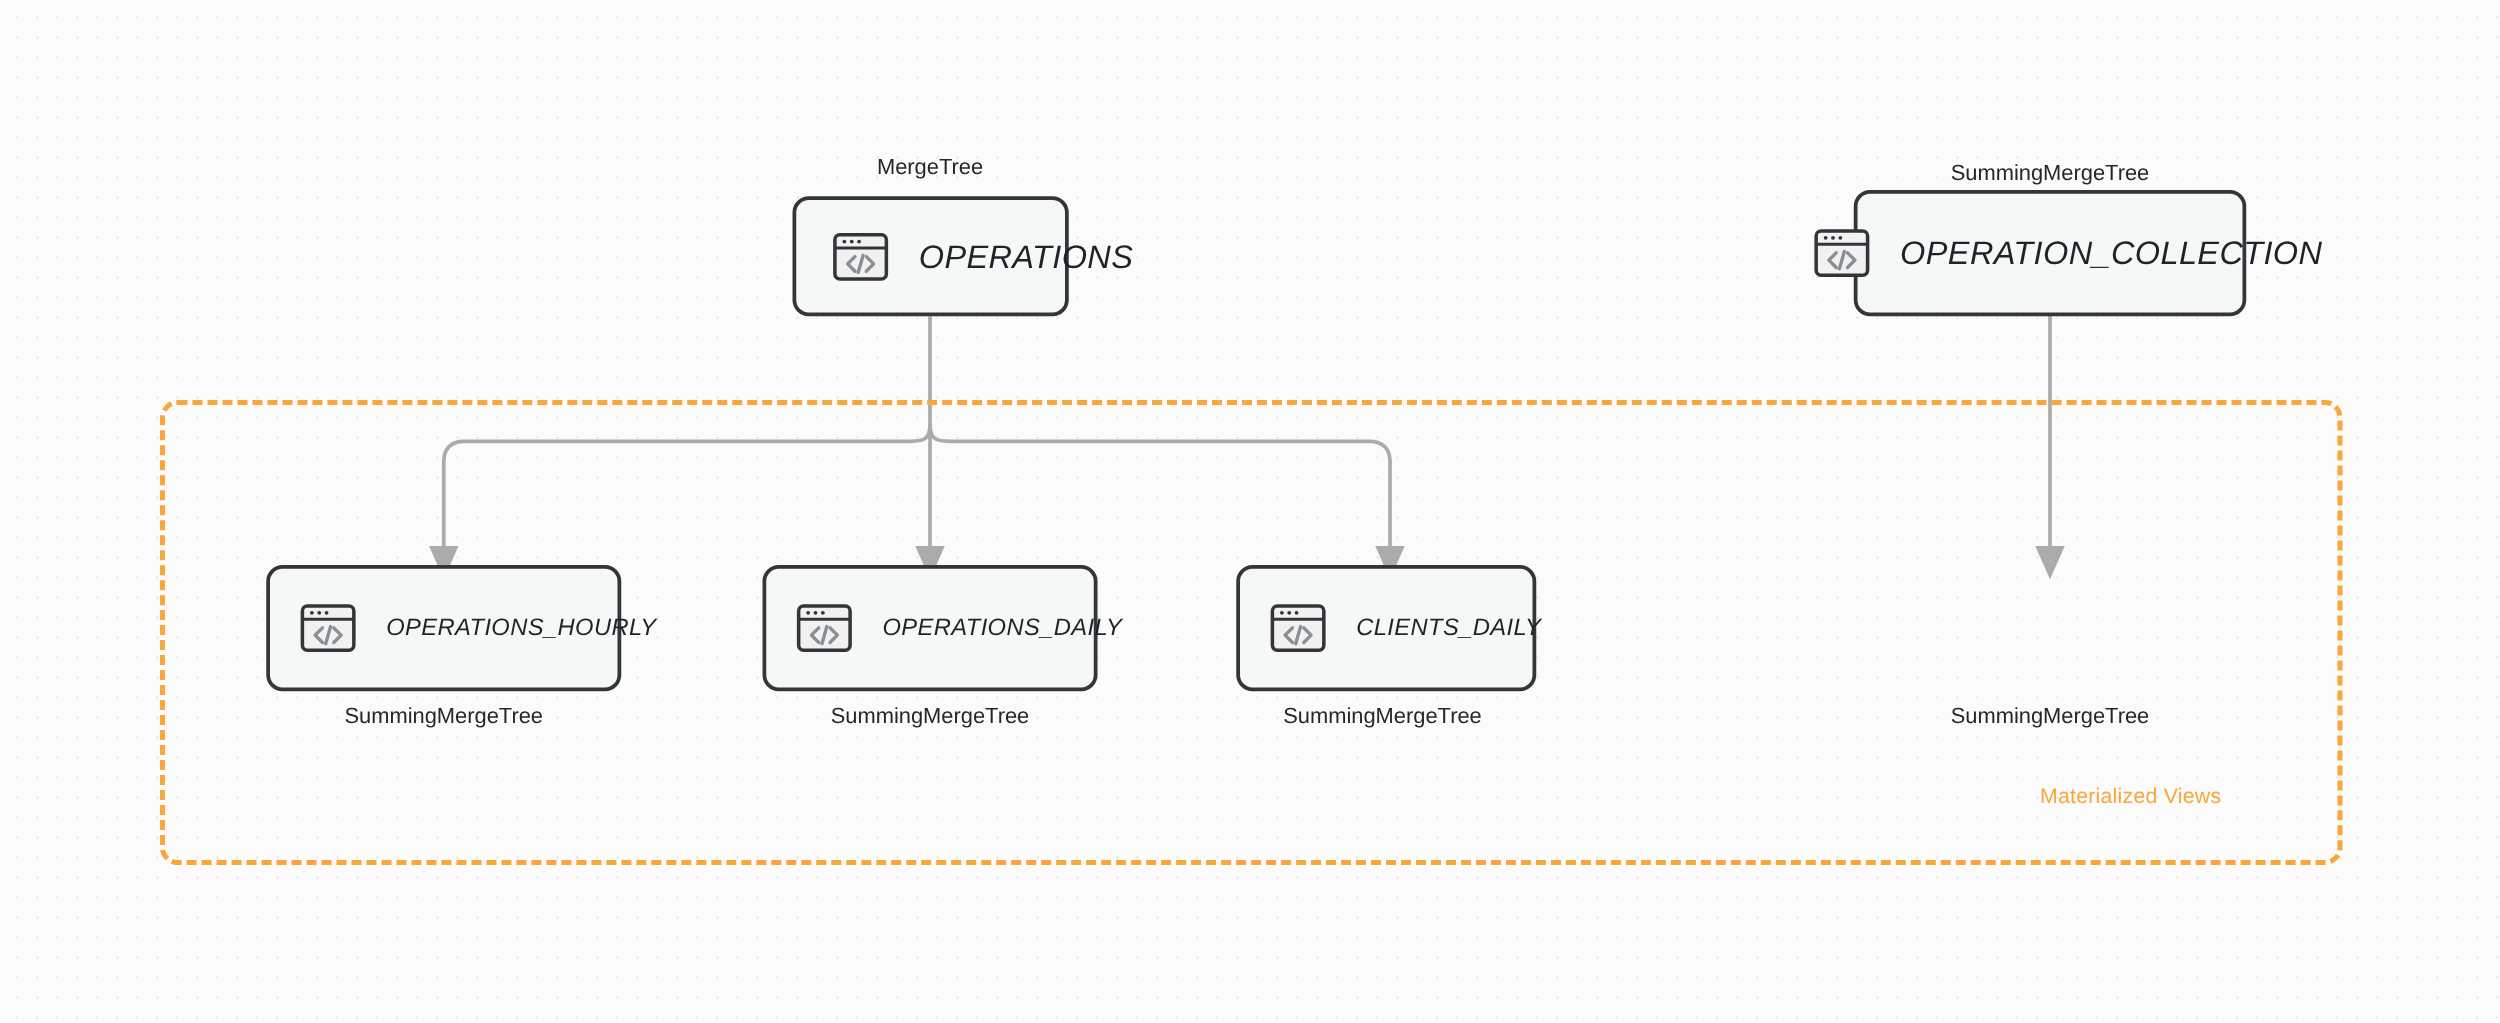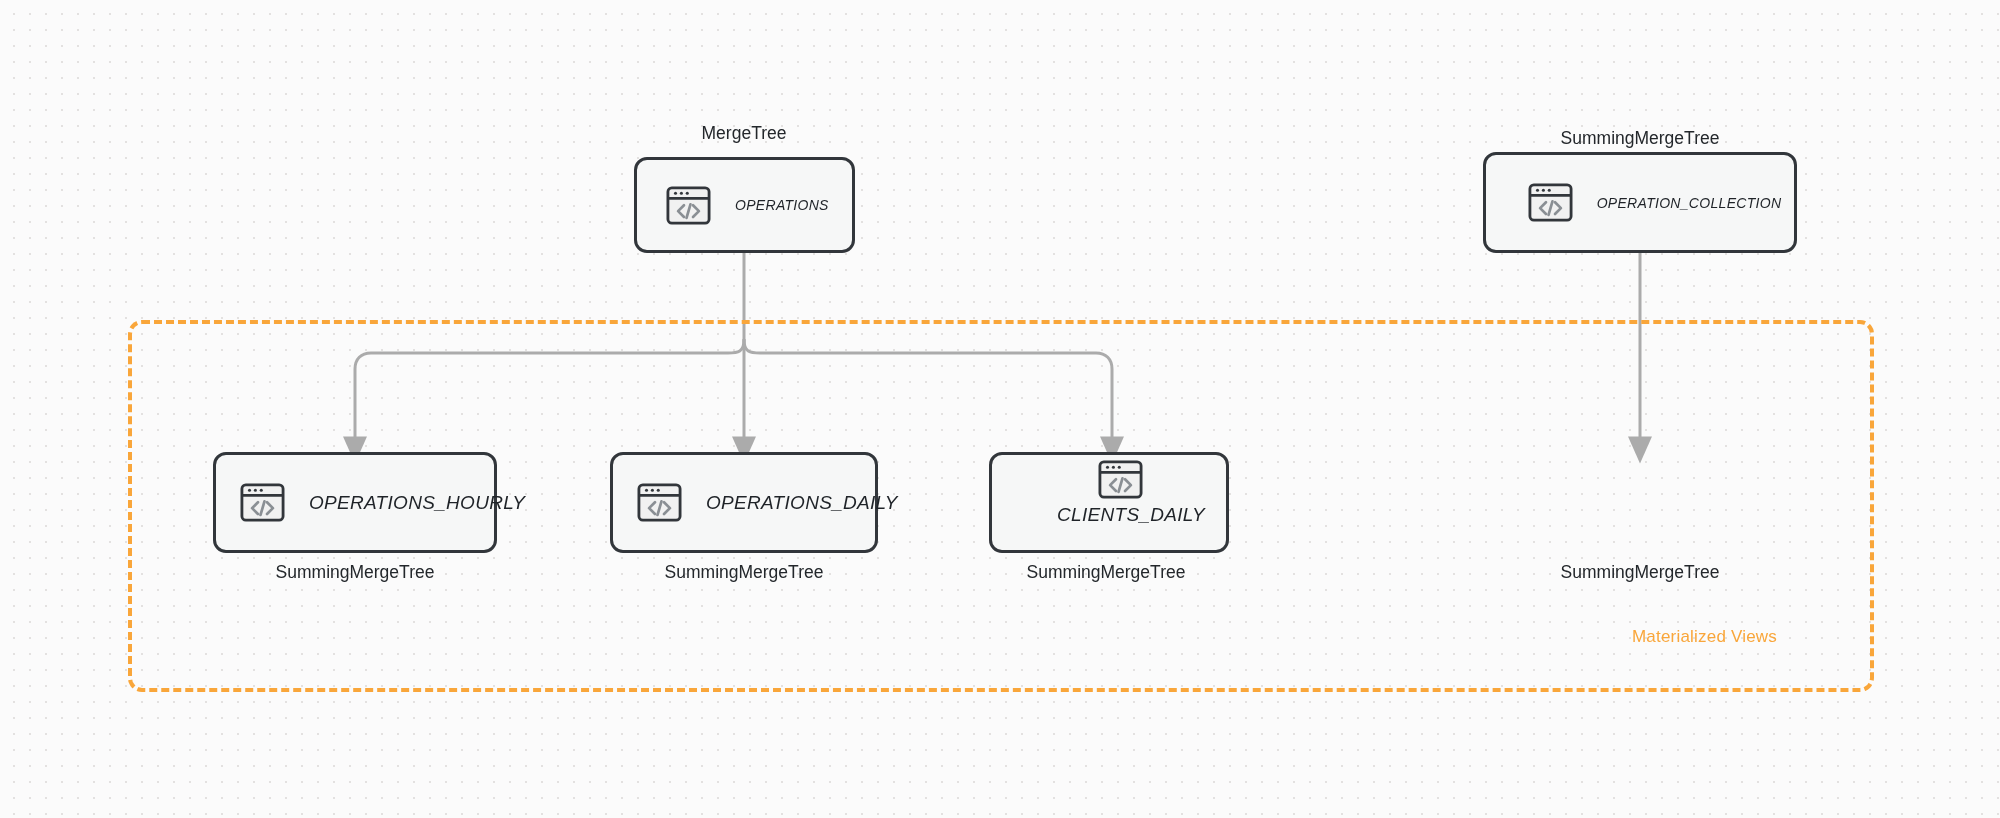--- a/index.html
+++ b/index.html
@@ -48,21 +48,21 @@
     padding-left:27px;
   }
   .node .ico{
     flex:0 0 auto;
     width:49px;height:49px;
     display:block;
   }
   .node .nlabel{
     margin-left:22px;
     font-style:italic;
-    font-size:14px;
+    font-size:26px;
     color:#1f2328;
     letter-spacing:0.3px;
     white-space:nowrap;
   }
   .node.small .nlabel{font-size:19px;}
 
   
   .engine{
     position:absolute;
     font-size:17.5px;
@@ -163,21 +163,21 @@
       <circle cx="14.2" cy="10" r="1.25" fill="#32363b"></circle>
       <circle cx="19.0" cy="10" r="1.25" fill="#32363b"></circle>
       <path d="M16.3 19.8 L11.5 24.6 L16.3 29.4" fill="none" stroke="#8a8f94" stroke-width="2.2" stroke-linecap="round" stroke-linejoin="round"></path>
       <path d="M23.7 19.8 L28.5 24.6 L23.7 29.4" fill="none" stroke="#8a8f94" stroke-width="2.2" stroke-linecap="round" stroke-linejoin="round"></path>
       <path d="M21.6 19.0 L18.4 30.2" fill="none" stroke="#8a8f94" stroke-width="2.2" stroke-linecap="round"></path>
     </svg>
     <span class="nlabel">OPERATIONS_DAILY</span>
   </div>
   <div class="engine" style="left:744px;top:562px;">SummingMergeTree</div>
 
-  <div class="node small" style="left:989px;top:452px;width:240px;height:101px;padding-left:22px;flex-direction:column;">
+  <div class="node small" style="left:989px;top:452px;width:240px;height:101px;padding-left:22px;">
     <svg class="ico" viewBox="0 0 40 40">
       <rect x="3.2" y="5.6" width="33.6" height="28.8" rx="3.2" fill="#f1f1f1" stroke="#32363b" stroke-width="2.3"></rect>
       <line x1="3.2" y1="14.2" x2="36.8" y2="14.2" stroke="#32363b" stroke-width="2.1"></line>
       <circle cx="9.4" cy="10" r="1.25" fill="#32363b"></circle>
       <circle cx="14.2" cy="10" r="1.25" fill="#32363b"></circle>
       <circle cx="19.0" cy="10" r="1.25" fill="#32363b"></circle>
       <path d="M16.3 19.8 L11.5 24.6 L16.3 29.4" fill="none" stroke="#8a8f94" stroke-width="2.2" stroke-linecap="round" stroke-linejoin="round"></path>
       <path d="M23.7 19.8 L28.5 24.6 L23.7 29.4" fill="none" stroke="#8a8f94" stroke-width="2.2" stroke-linecap="round" stroke-linejoin="round"></path>
       <path d="M21.6 19.0 L18.4 30.2" fill="none" stroke="#8a8f94" stroke-width="2.2" stroke-linecap="round"></path>
     </svg>

